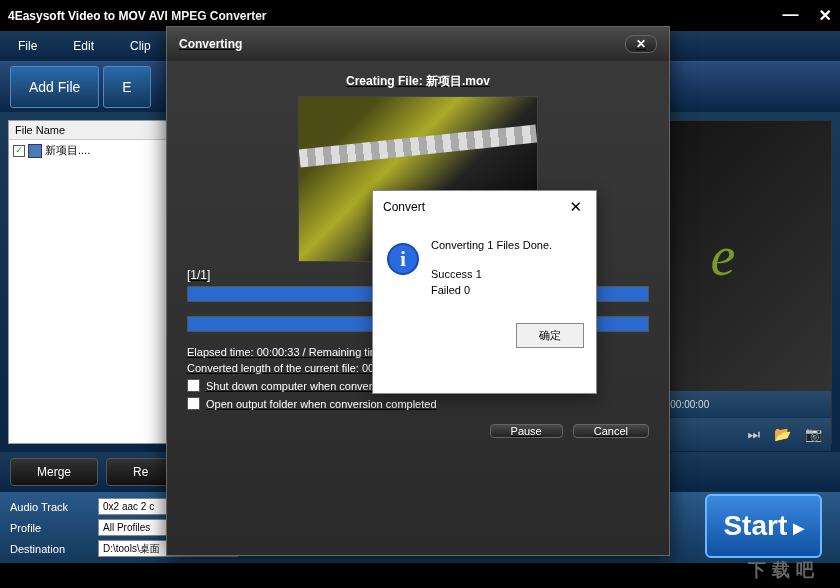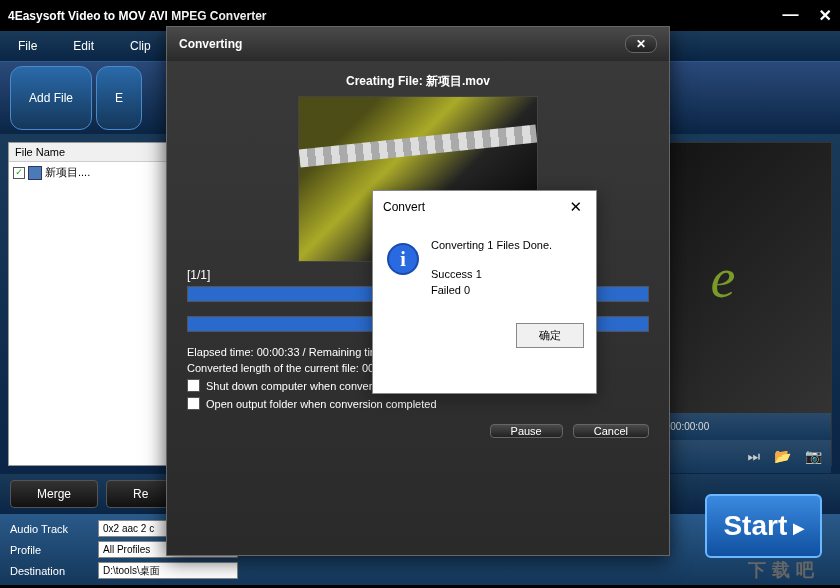--- a/index.html
+++ b/index.html
@@ -9,21 +9,21 @@
 .titlebar-buttons { display: flex; gap: 20px; }
 .titlebar-buttons span { font-size: 16px; font-weight: bold; cursor: pointer; }
 
 .menubar { background: linear-gradient(#1a3a5a, #0a2545); color: #fff; font-size: 12px; padding: 6px 0; border-bottom: 1px solid #2a5a8a; }
 .menubar-items { display: flex; gap: 0; }
 .menubar-items span { padding: 2px 18px; cursor: pointer; }
 .menubar-right { position: absolute; right: 10px; top: 26px; display: flex; gap: 30px; }
 .menubar-right span { color: #6fb0ff; font-size: 12px; cursor: pointer; }
 
 .toolbar { background: linear-gradient(#2a4a7a, #0a2545); padding: 4px 10px; display: flex; gap: 4px; }
-.btn-blue { background: linear-gradient(#2a6aaa, #14375a); color: #fff; border: 1px solid #4a8acc; border-radius: 12px; padding: 24px 18px; font-size: 12px; cursor: pointer; }
+.btn-blue { background: linear-gradient(#2a6aaa, #14375a); color: #fff; border: 1px solid #4a8acc; border-radius: 3px; padding: 12px 18px; font-size: 14px; cursor: pointer; }
 
 .main { display: flex; height: 340px; background: linear-gradient(#1a3a5a, #0a2545); padding: 8px; gap: 8px; }
 .file-panel { background: #fff; width: 240px; border: 1px solid #999; position: relative; }
 .file-header { display: flex; background: #f0f0f0; border-bottom: 1px solid #ccc; font-size: 11px; }
 .file-header span { padding: 3px 6px; border-right: 1px solid #ccc; }
 .file-header span:first-child { flex: 1; }
 .file-row { display: flex; font-size: 11px; padding: 3px 4px; align-items: center; gap: 3px; }
 .checkbox { width: 12px; height: 12px; border: 1px solid #555; display: inline-block; background: #fff; text-align: center; line-height: 9px; font-size: 9px; color: #0a0; }
 .file-icon { width: 14px; height: 14px; background: #4a7ab8; border: 1px solid #336; display: inline-block; }
 
@@ -42,21 +42,21 @@
 .settings-row { display: flex; align-items: center; gap: 8px; }
 .settings-label { color: #fff; font-size: 11px; width: 80px; }
 .settings-input { background: #fff; border: 1px solid #888; font-size: 10px; padding: 2px 4px; width: 140px; }
 
 .start-btn { position: absolute; right: 18px; bottom: 30px; background: linear-gradient(#3a8ae0, #1050a0); border: 2px solid #6ab8ff; border-radius: 6px; color: #fff; font-size: 28px; font-weight: bold; padding: 14px 16px; cursor: pointer; }
 .start-btn::after { content: "▶"; font-size: 14px; margin-left: 6px; vertical-align: middle; }
 
 .watermark { position: absolute; right: 20px; bottom: 6px; color: #666; font-size: 18px; font-weight: bold; letter-spacing: 6px; }
 
 
-.dlg-convert { position: absolute; left: 166px; top: 26px; width: 504px; height: 530px; background: linear-gradient(#3a3a3a, #2a2a2a); border: 1px solid #666; box-shadow: 0 4px 20px rgba(0,0,0,0.7); z-index: 10; }
+.dlg-convert { position: absolute; left: 166px; top: 26px; width: 504px; height: 530px; background: linear-gradient(#3a3a3a, #2a2a2a); border: 1px solid #666; box-shadow: 0 4px 20px rgba(0,0,0,0.7); z-index: 10; text-decoration: underline; }
 .dlg-title { background: linear-gradient(#4a4a4a, #2a2a2a); color: #fff; font-weight: bold; font-size: 12px; padding: 8px 12px; display: flex; justify-content: space-between; align-items: center; }
 .dlg-close { background: linear-gradient(#444, #222); border: 1px solid #666; border-radius: 8px; padding: 1px 10px; cursor: pointer; color: #fff; font-weight: bold; }
 .dlg-body { padding: 12px 20px; color: #fff; font-size: 12px; }
 .creating-file { font-weight: bold; text-align: center; margin-bottom: 6px; }
 .video-thumb { width: 240px; height: 166px; background: #000; margin: 0 auto; border: 1px solid #444; position: relative; overflow: hidden; }
 .video-thumb-bg { position: absolute; inset: 0; background: linear-gradient(135deg, #5a5a1a 20%, #c8c830 40%, #2a2a2a 60%, #000 100%); opacity: 0.85; }
 .video-thumb-tear { position: absolute; top: 40px; left: 0; right: 0; height: 18px; background: repeating-linear-gradient(90deg, #ddd 0 8px, #aaa 8px 16px); transform: rotate(-6deg); }
 .video-thumb-text { position: absolute; left: 90px; top: 100px; color: #fff; font-size: 42px; font-family: serif; }
 .progress-count { margin-top: 6px; }
 .progress-bar { height: 16px; background: #2a6acc; border: 1px solid #555; margin: 4px 0 14px 0; }

